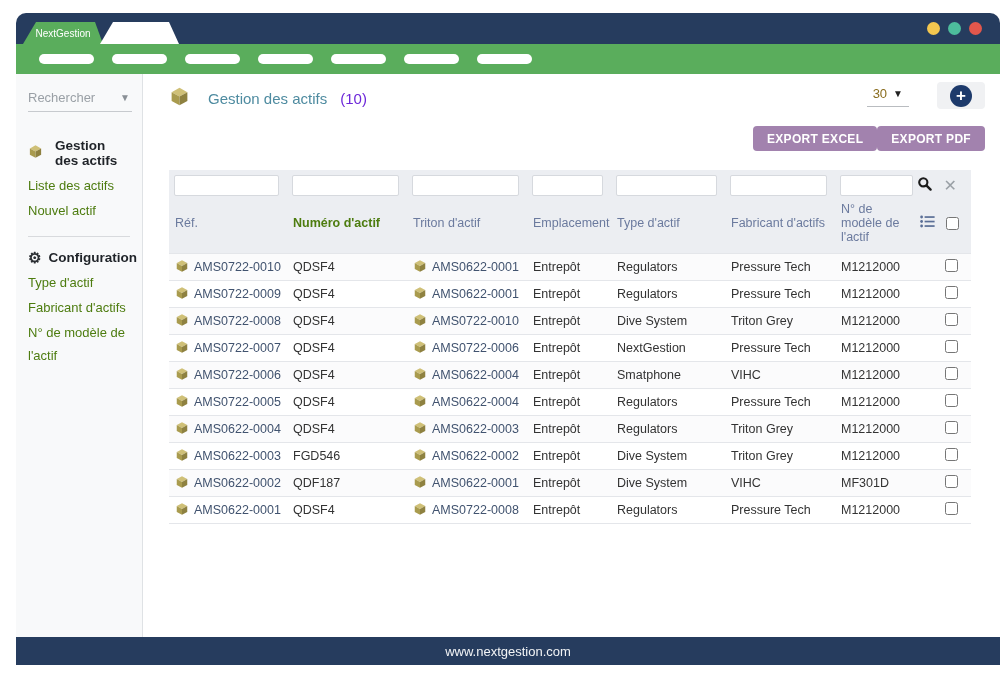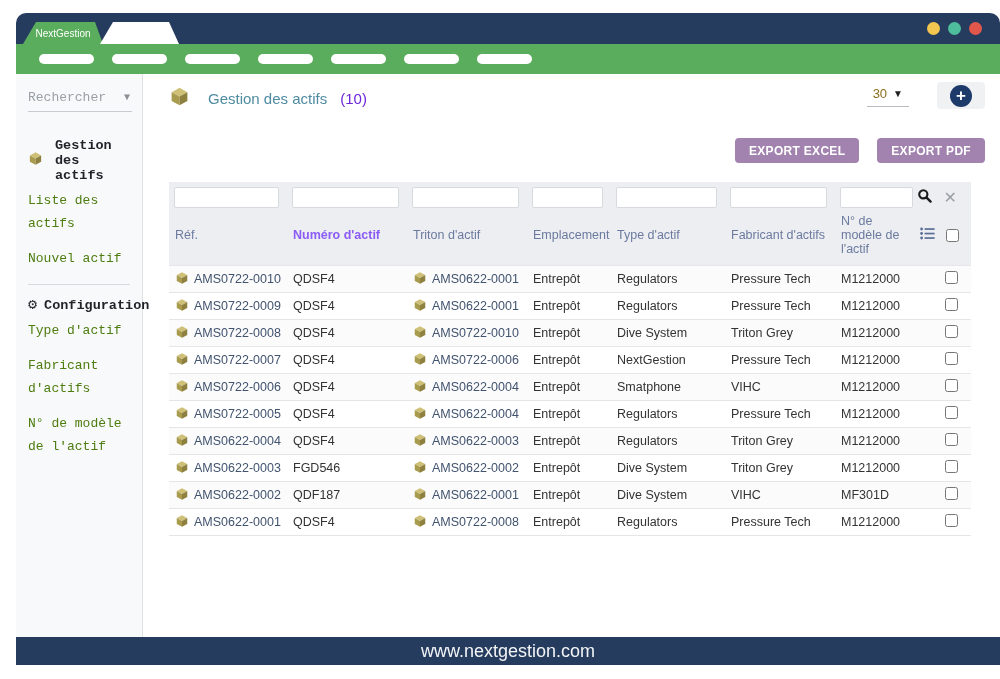--- a/index.html
+++ b/index.html
@@ -16,71 +16,71 @@
     clip-path:polygon(13px 0, calc(100% - 10px) 0, 100% 100%, 0 100%); }
   .traffic { position:absolute; right:18px; top:9px; display:flex; gap:8px; }
   .dot { width:13px; height:13px; border-radius:50%; }
 
   
   .navbar { height:30px; background:#5aad5c; display:flex; align-items:center; padding-left:23px; gap:18px; }
   .pill { width:55px; height:10px; background:#fff; border-radius:5px; flex:0 0 auto; }
 
   
   .content { display:flex; height:563px; }
-  .sidebar { width:127px; background:#f8f9fa; border-right:1px solid #dfe2e5; padding:14px 10px 0 12px;font-family:Liberation Mono, monospace; }
+  .sidebar { width:127px; background:#f8f9fa; border-right:1px solid #dfe2e5; padding:14px 10px 0 12px; }
   .search-select { display:flex; justify-content:space-between; align-items:center;
     border-bottom:1px solid #c7cace; padding:2px 2px 6px 0; color:#9aa0a6; font-size:13px; cursor:pointer; }
   .search-select .caret { color:#8a9096; font-size:10px; }
   .side-section { margin-top:26px; }
   .side-head { display:flex; align-items:center; gap:7px; font-size:13.5px; font-weight:bold; color:#1f2328; }
   .side-item { font-size:13px; color:#4d7c0f; line-height:23px; margin-top:6px; cursor:pointer; }
-  .side-item + .side-item { margin-top:12px; }
+  .side-item + .side-item { margin-top:2px; }
   .divider { border:none; border-top:1px solid #d8dadd; margin:14px 2px 0 0; }
   .gear { font-size:15px; color:#2b2f33; line-height:1; }
 
   .main { flex:1; position:relative; padding:0 15px 0 26px; }
   .title-row { margin-top:12px; display:flex; align-items:center; gap:13px; }
   .page-title { font-size:15px; color:#4e8ba0; }
   .page-count { font-size:15px; color:#6d28d9; }
   .top-controls { position:absolute; right:15px; top:8px; display:flex; align-items:center; gap:28px; }
   .page-size { display:flex; align-items:center; gap:6px; border-bottom:1px solid #b9bcc0;
     padding:2px 6px 5px; cursor:pointer; }
   .page-size .num { font-size:13px; color:#8a6d1e; }
   .page-size .caret { font-size:10px; color:#222; }
   .add-btn { width:48px; height:27px; background:#f0f1f3; border:none; border-radius:4px;
     display:flex; align-items:center; justify-content:center; cursor:pointer; }
   .add-circle { width:22px; height:22px; border-radius:50%; background:#1d3a6b; color:#fff;
     font-size:17px; font-weight:bold; line-height:21px; text-align:center; }
-  .export-row { display:flex; justify-content:flex-end; gap:18px; margin-top:27px; }
+  .export-row { display:flex; justify-content:flex-end; margin-top:15px; }
   .export-btn { background:#a282ae; color:#fff; border:none; border-radius:4px; height:25px;
     padding:0 14px; font-size:12px; font-weight:bold; letter-spacing:.3px; cursor:pointer;
     font-family:"Liberation Sans", sans-serif; }
 
   
   table { width:802px; border-collapse:collapse; table-layout:fixed; margin-top:19px; font-size:12.5px; }
   tr.filters td { background:#eceef2; padding:5px 8px 4px 5px; height:30px; }
   .filter-input { width:100%; height:21px; border:1px solid #d6d9de; border-radius:2px; background:#fff; }
   td.icons-cell, th.icons-cell { background:#eceef2; }
   .icon-pair { display:flex; align-items:center; justify-content:flex-end; gap:11px; padding-right:6px; }
   .x-icon { color:#9aa0a6; font-size:16px; line-height:1; cursor:pointer; }
   tr.heads th { background:#eceef2; color:#6b7a9e; font-weight:normal; text-align:left;
     padding:2px 6px 9px 6px; font-size:12.5px; }
-  tr.heads th.sorted { color:#8b5cf6; font-weight:bold; }
+  tr.heads th.sorted { color:#4d7c0f; font-weight:bold; }
   tbody td { height:27px; padding:0 6px; border-top:1px solid #e4e6ea; color:#333; white-space:nowrap; overflow:hidden; }
   tbody tr:last-child td { border-bottom:1px solid #e4e6ea; }
   tbody tr:nth-child(odd) { background:#fbfbfc; }
   tbody tr:nth-child(even) { background:#fff; }
   a.lnk { color:#41536f; text-decoration:none; cursor:pointer; }
   .pkg { display:inline-block; vertical-align:-2px; margin-right:5px; }
   td.chk { text-align:right; padding-right:13px; }
   input[type="checkbox"] { width:13px; height:13px; cursor:pointer; }
 
   
   .footer { height:28px; background:#263c5e; display:flex; align-items:center; justify-content:center; }
-  .footer-url { color:#f2f4f6; font-size:18px; }
+  .footer-url { color:#f2f4f6; font-size:13px; }
 </style>
 </head>
 <body>
 
 <div class="page">
 
   <div class="titlebar">
     <div class="brand-tab">
       <span>NextGestion</span>
     </div>

